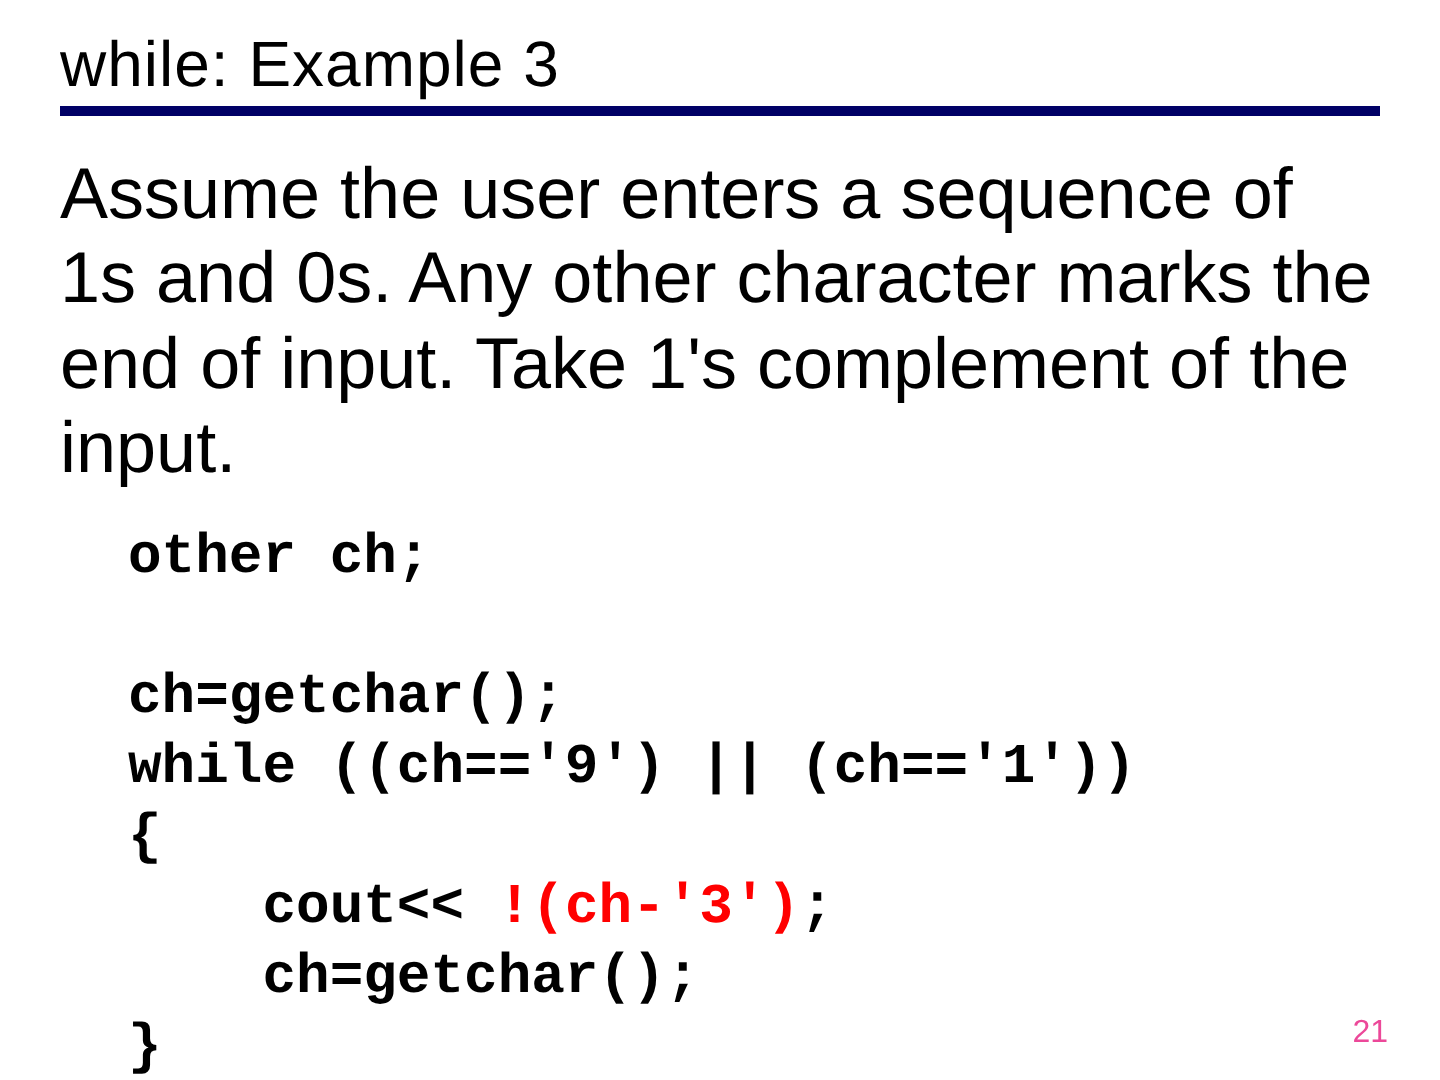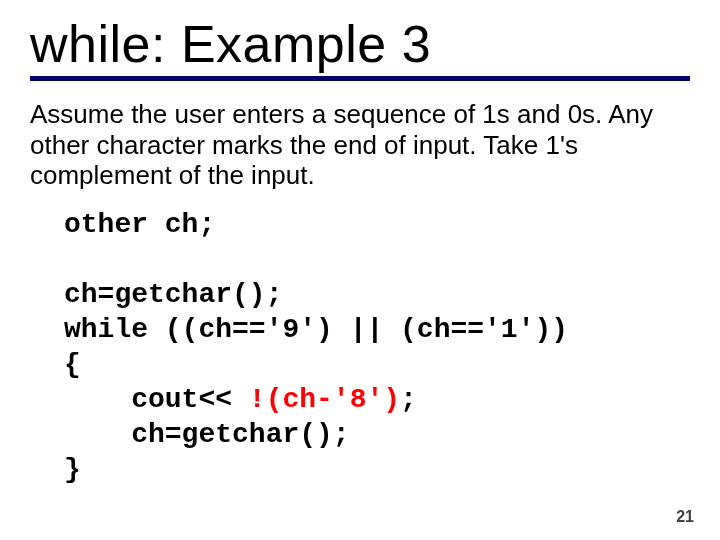--- a/index.html
+++ b/index.html
@@ -6,69 +6,68 @@
   body {
     width: 720px;
     height: 540px;
     background: #ffffff;
     font-family: Georgia, 'Times New Roman', serif;
     padding: 14px 30px 20px 30px;
     position: relative;
     color: #000;
   }
   .title {
-    font-size: 52px;
+    font-size: 32px;
     font-family: 'Trebuchet MS', 'Lucida Sans', Arial, sans-serif;
     font-weight: normal;
     color: #000;
     margin-bottom: 2px;
     letter-spacing: 0.5px;
   }
   .title-underline {
     height: 5px;
     background: #000066;
     width: 100%;
     margin-bottom: 18px;
   }
   .description {
-    font-size: 26px;
+    font-size: 36px;
     font-family: 'Trebuchet MS', 'Lucida Sans', Arial, sans-serif;
     line-height: 1.18;
     margin-bottom: 16px;
     padding-left: 0;
   }
   .code {
     font-family: 'Courier New', monospace;
     font-size: 28px;
     font-weight: bold;
     line-height: 1.25;
     padding-left: 34px;
     white-space: pre;
   }
   .red { color: #ff0000; }
   .page-number {
     position: absolute;
     bottom: 14px;
     right: 26px;
     font-size: 16px;
     font-family: Arial, sans-serif;
-    color: #404040;
-    font-weight: bold;
+    color: #ec4899;
   }
 </style>
 </head>
 <body>
 
 <h1 class="title">while: Example 3</h1>
 <div class="title-underline"></div>
 
 <p class="description">Assume the user enters a sequence of 1s and 0s. Any other character marks the end of input. Take 1's complement of the input.</p>
 
 <div class="code"><span>other ch;</span>
 <span></span>
 <span>ch=getchar();</span>
 <span>while ((ch=='9') || (ch=='1'))</span>
 <span>{</span>
-<span>    cout&lt;&lt; </span><span class="red">!(ch-'8')</span><span>;</span>
+<span>    cout&lt;&lt; </span><span class="red">!(ch-'3')</span><span>;</span>
 <span>    ch=getchar();</span>
 <span>}</span></div>
 
 <div class="page-number">21</div>
 
 </body></html>

